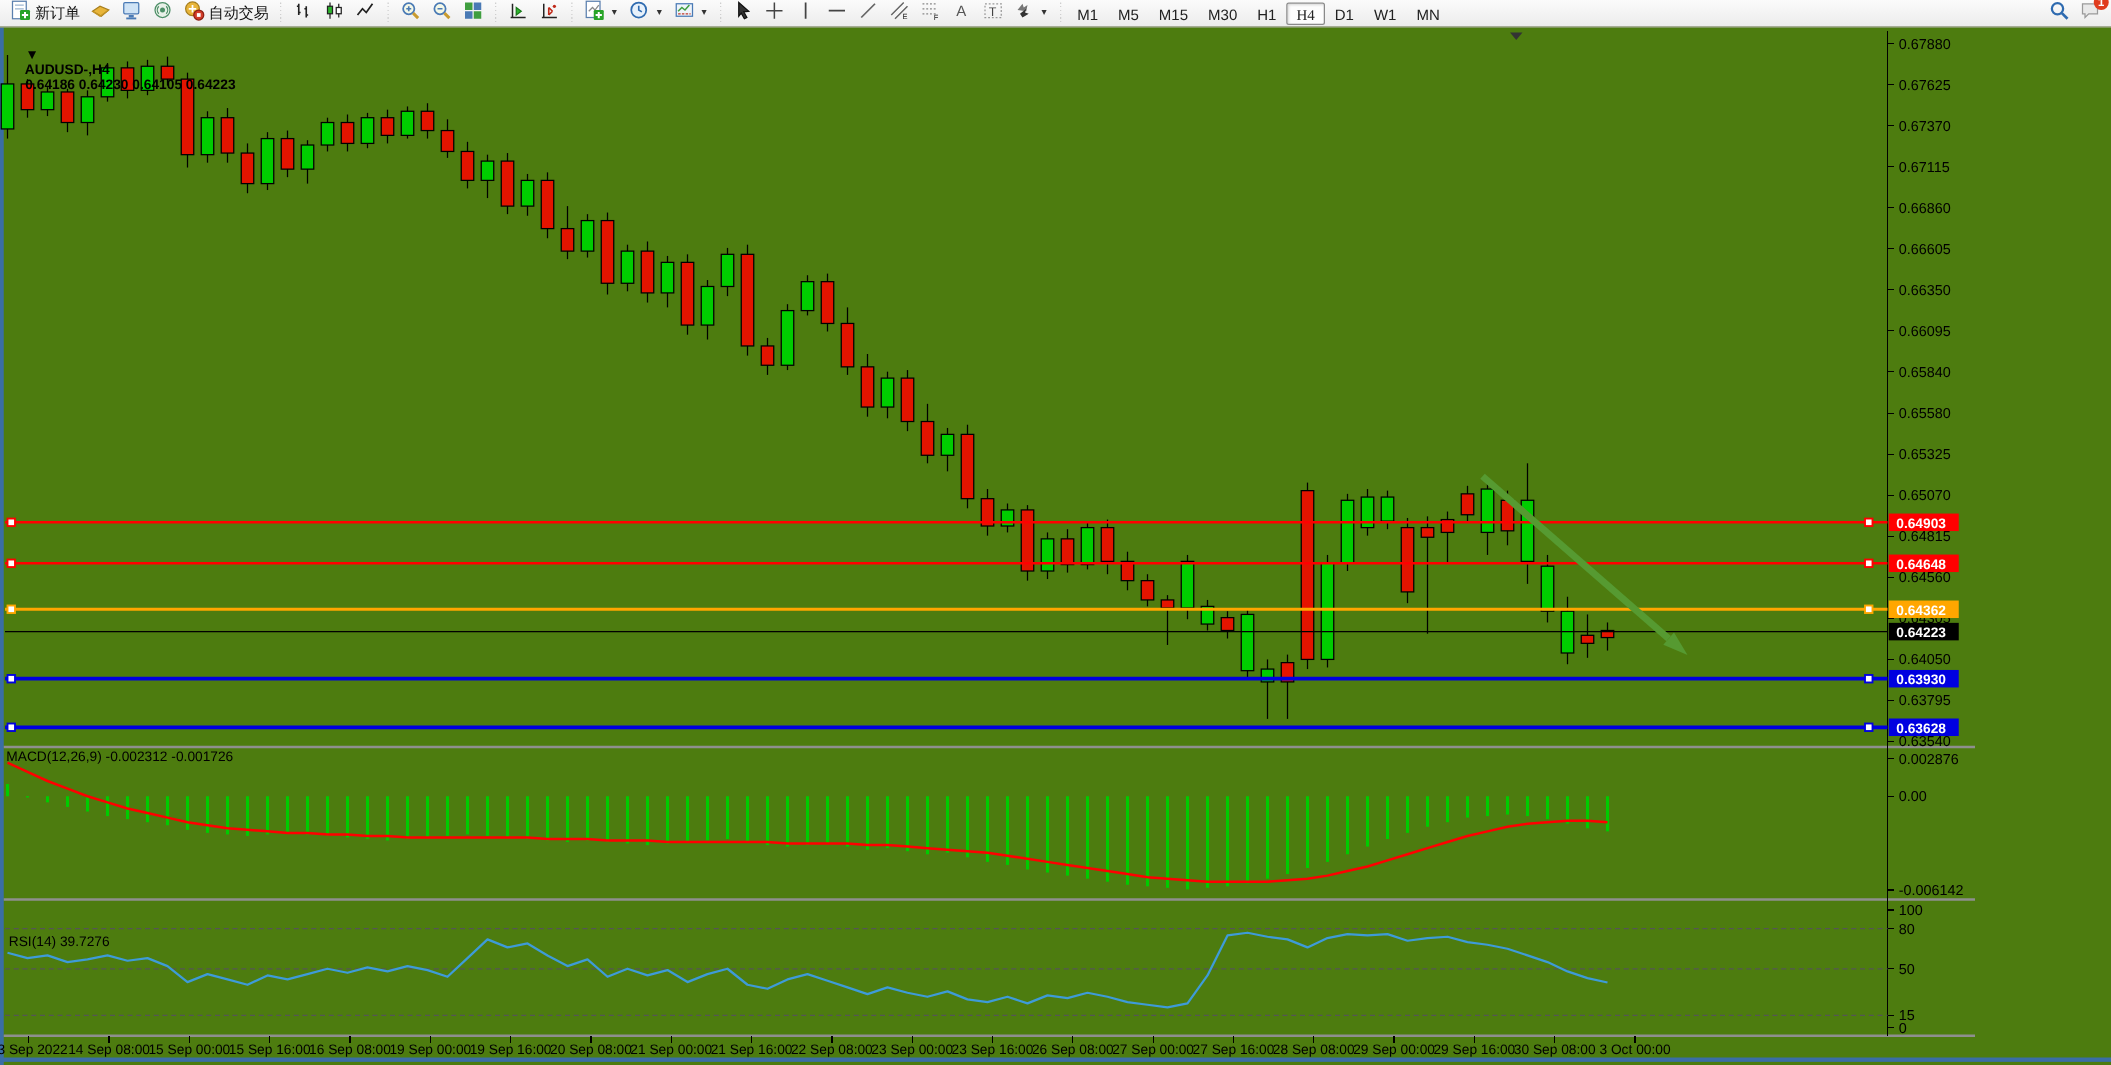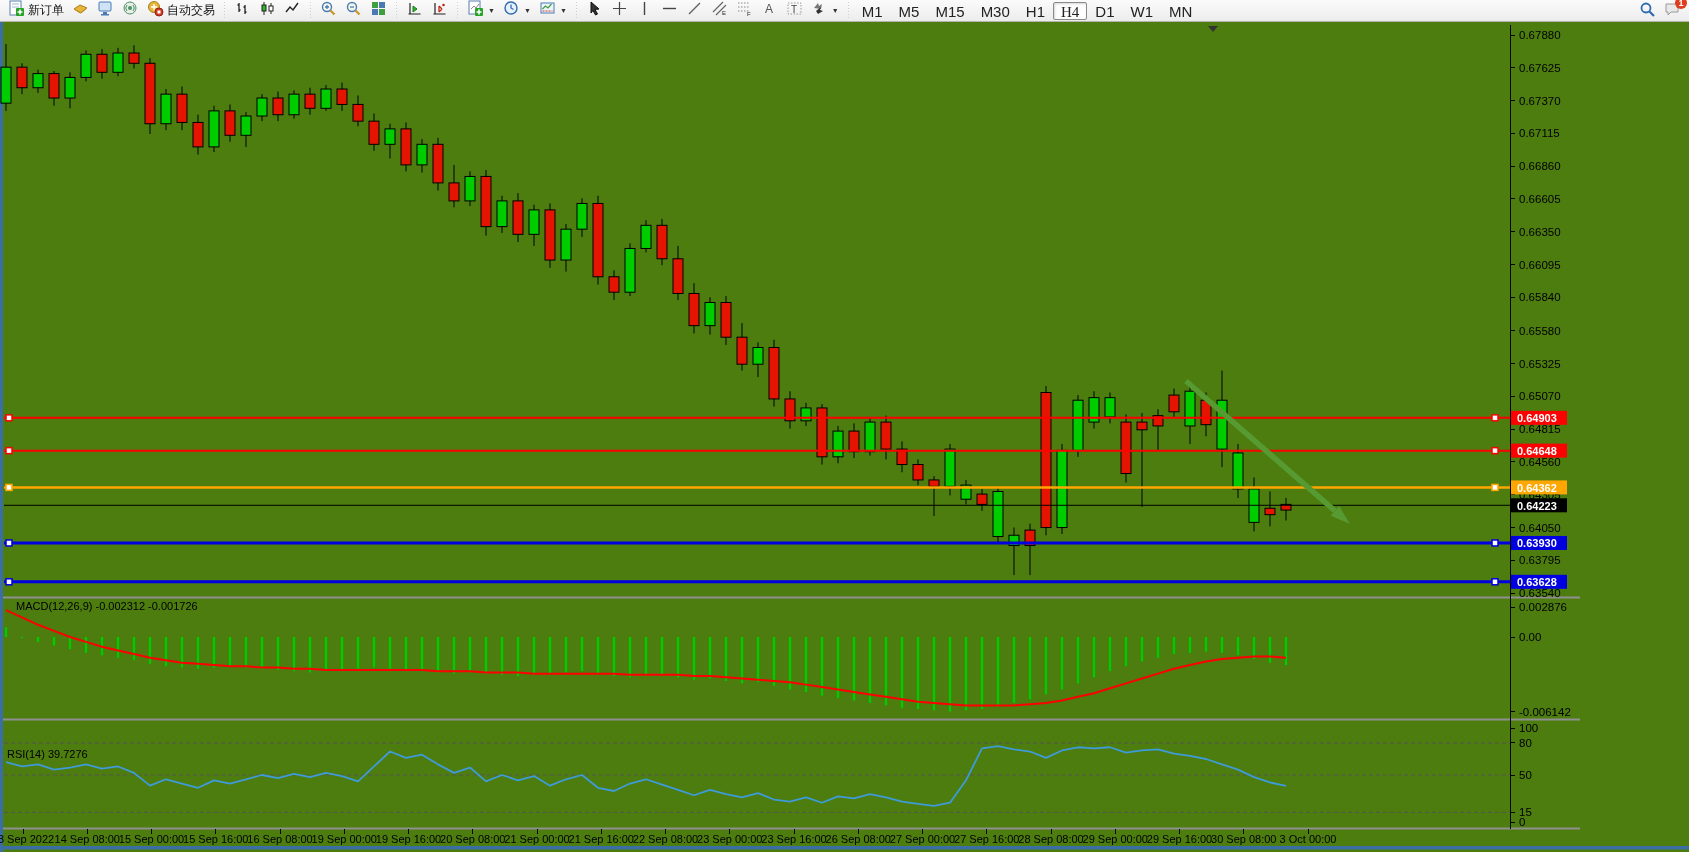--- a/index.html
+++ b/index.html
@@ -10,32 +10,32 @@
   #toolbar { position:absolute; left:0; top:0; width:1689px; height:22px;
     background:linear-gradient(#fbfbfb,#ececec); border-bottom:1px solid #b7b4b0;
     display:flex; align-items:center; padding-left:4px; z-index:5; }
   .tb-btn { display:flex; align-items:center; gap:3px; padding:1px 3px; height:20px;
     border:1px solid transparent; border-radius:2px; cursor:default; }
   .tb-label { font-size:12px; color:#111; white-space:nowrap; }
   .tb-sep { width:5px; height:18px; margin:0 3px;
     background:repeating-linear-gradient(#cfcfcf 0 1px, transparent 1px 3px);
     background-size:1px 100%; background-position:center; background-repeat:no-repeat; }
   .tb-caret { font-size:7px; color:#333; margin-left:1px; }
-  .tf-btn { font-size:15px; color:#222; padding:2px 7px; height:18px; line-height:14px;
+  .tf-btn { font-size:12px; color:#222; padding:2px 7px; height:18px; line-height:14px;
     border:1px solid transparent; border-radius:2px; }
   .tf-btn.active { background:#fdfdfd; border:1px solid #8a8a8a; box-shadow:inset 1px 1px 2px #d7d7d7;font-family:Liberation Serif, serif; }
   #tb-right { position:absolute; right:8px; top:0; height:22px; display:flex; align-items:center; gap:8px; }
   .badge { position:absolute; right:-6px; top:-4px; background:#e03c1e; color:#fff;
     border-radius:50%; width:12px; height:12px; font-size:9px; line-height:12px;
     text-align:center; font-weight:bold; }
   .icon16 { width:17px; height:17px; display:inline-block; }
   
   .ov-label { position:absolute; font-size:11px; color:#000; white-space:pre; z-index:3; }
   #chart-title { left:8px; top:26px; font-weight:bold; }
-  #macd-label { left:16px; top:600px; }
+  #macd-label { left:5px; top:600px; }
   #rsi-label  { left:7px; top:748px; }
   svg text { font-family:"Liberation Sans", sans-serif; }
 </style>
 </head>
 <body>
 
 <div id="root">
   <div id="toolbar">
       <span class="tb-btn">
         <span class="icon-wrap"><svg class="icon16" viewBox="0 0 17 17">
@@ -227,20 +227,25 @@
         <span><svg class="icon16" viewBox="0 0 17 17">
             <circle cx="7" cy="7" r="4.5" fill="none" stroke="#2f6bb0" stroke-width="1.8"></circle>
             <line x1="10.5" y1="10.5" x2="15" y2="15" stroke="#2f6bb0" stroke-width="2.2"></line>
           </svg></span>
         <span style="position:relative"><svg class="icon16" viewBox="0 0 17 17">
             <path d="M2 3h12v8H7l-3 3v-3H2z" fill="#e9e9e9" stroke="#9a9a9a"></path>
           </svg><span class="badge">1</span></span>
       </span>
     </div>
 
+  <div class="ov-label" id="chart-title">
+    <span>▼</span>
+    <span>AUDUSD-,H4</span>&nbsp;
+    <span style="font-weight:bold;">0.64186 0.64230 0.64105 0.64223</span>
+  </div>
   <div class="ov-label" id="macd-label">MACD(12,26,9) -0.002312 -0.001726</div>
   <div class="ov-label" id="rsi-label">RSI(14) 39.7276</div>
 
   <svg id="chart" width="1689" height="852" viewBox="0 0 1689 852" style="position:absolute;left:0;top:0;">
       <rect x="0" y="22" width="3" height="830" fill="#3A6EA5"></rect>
       <rect x="0" y="846" width="1689" height="3.5" fill="#3A6EA5"></rect>
       <line x1="3" y1="597.5" x2="1580" y2="597.5" stroke="#8f8f8f" stroke-width="2"></line>
       <line x1="3" y1="719.5" x2="1580" y2="719.5" stroke="#8f8f8f" stroke-width="2"></line>
       <line x1="3" y1="828.5" x2="1580" y2="828.5" stroke="#8f8f8f" stroke-width="2"></line>
       <line x1="1510" y1="25" x2="1510" y2="828.5" stroke="#000" stroke-width="1" shape-rendering="crispEdges"></line>

